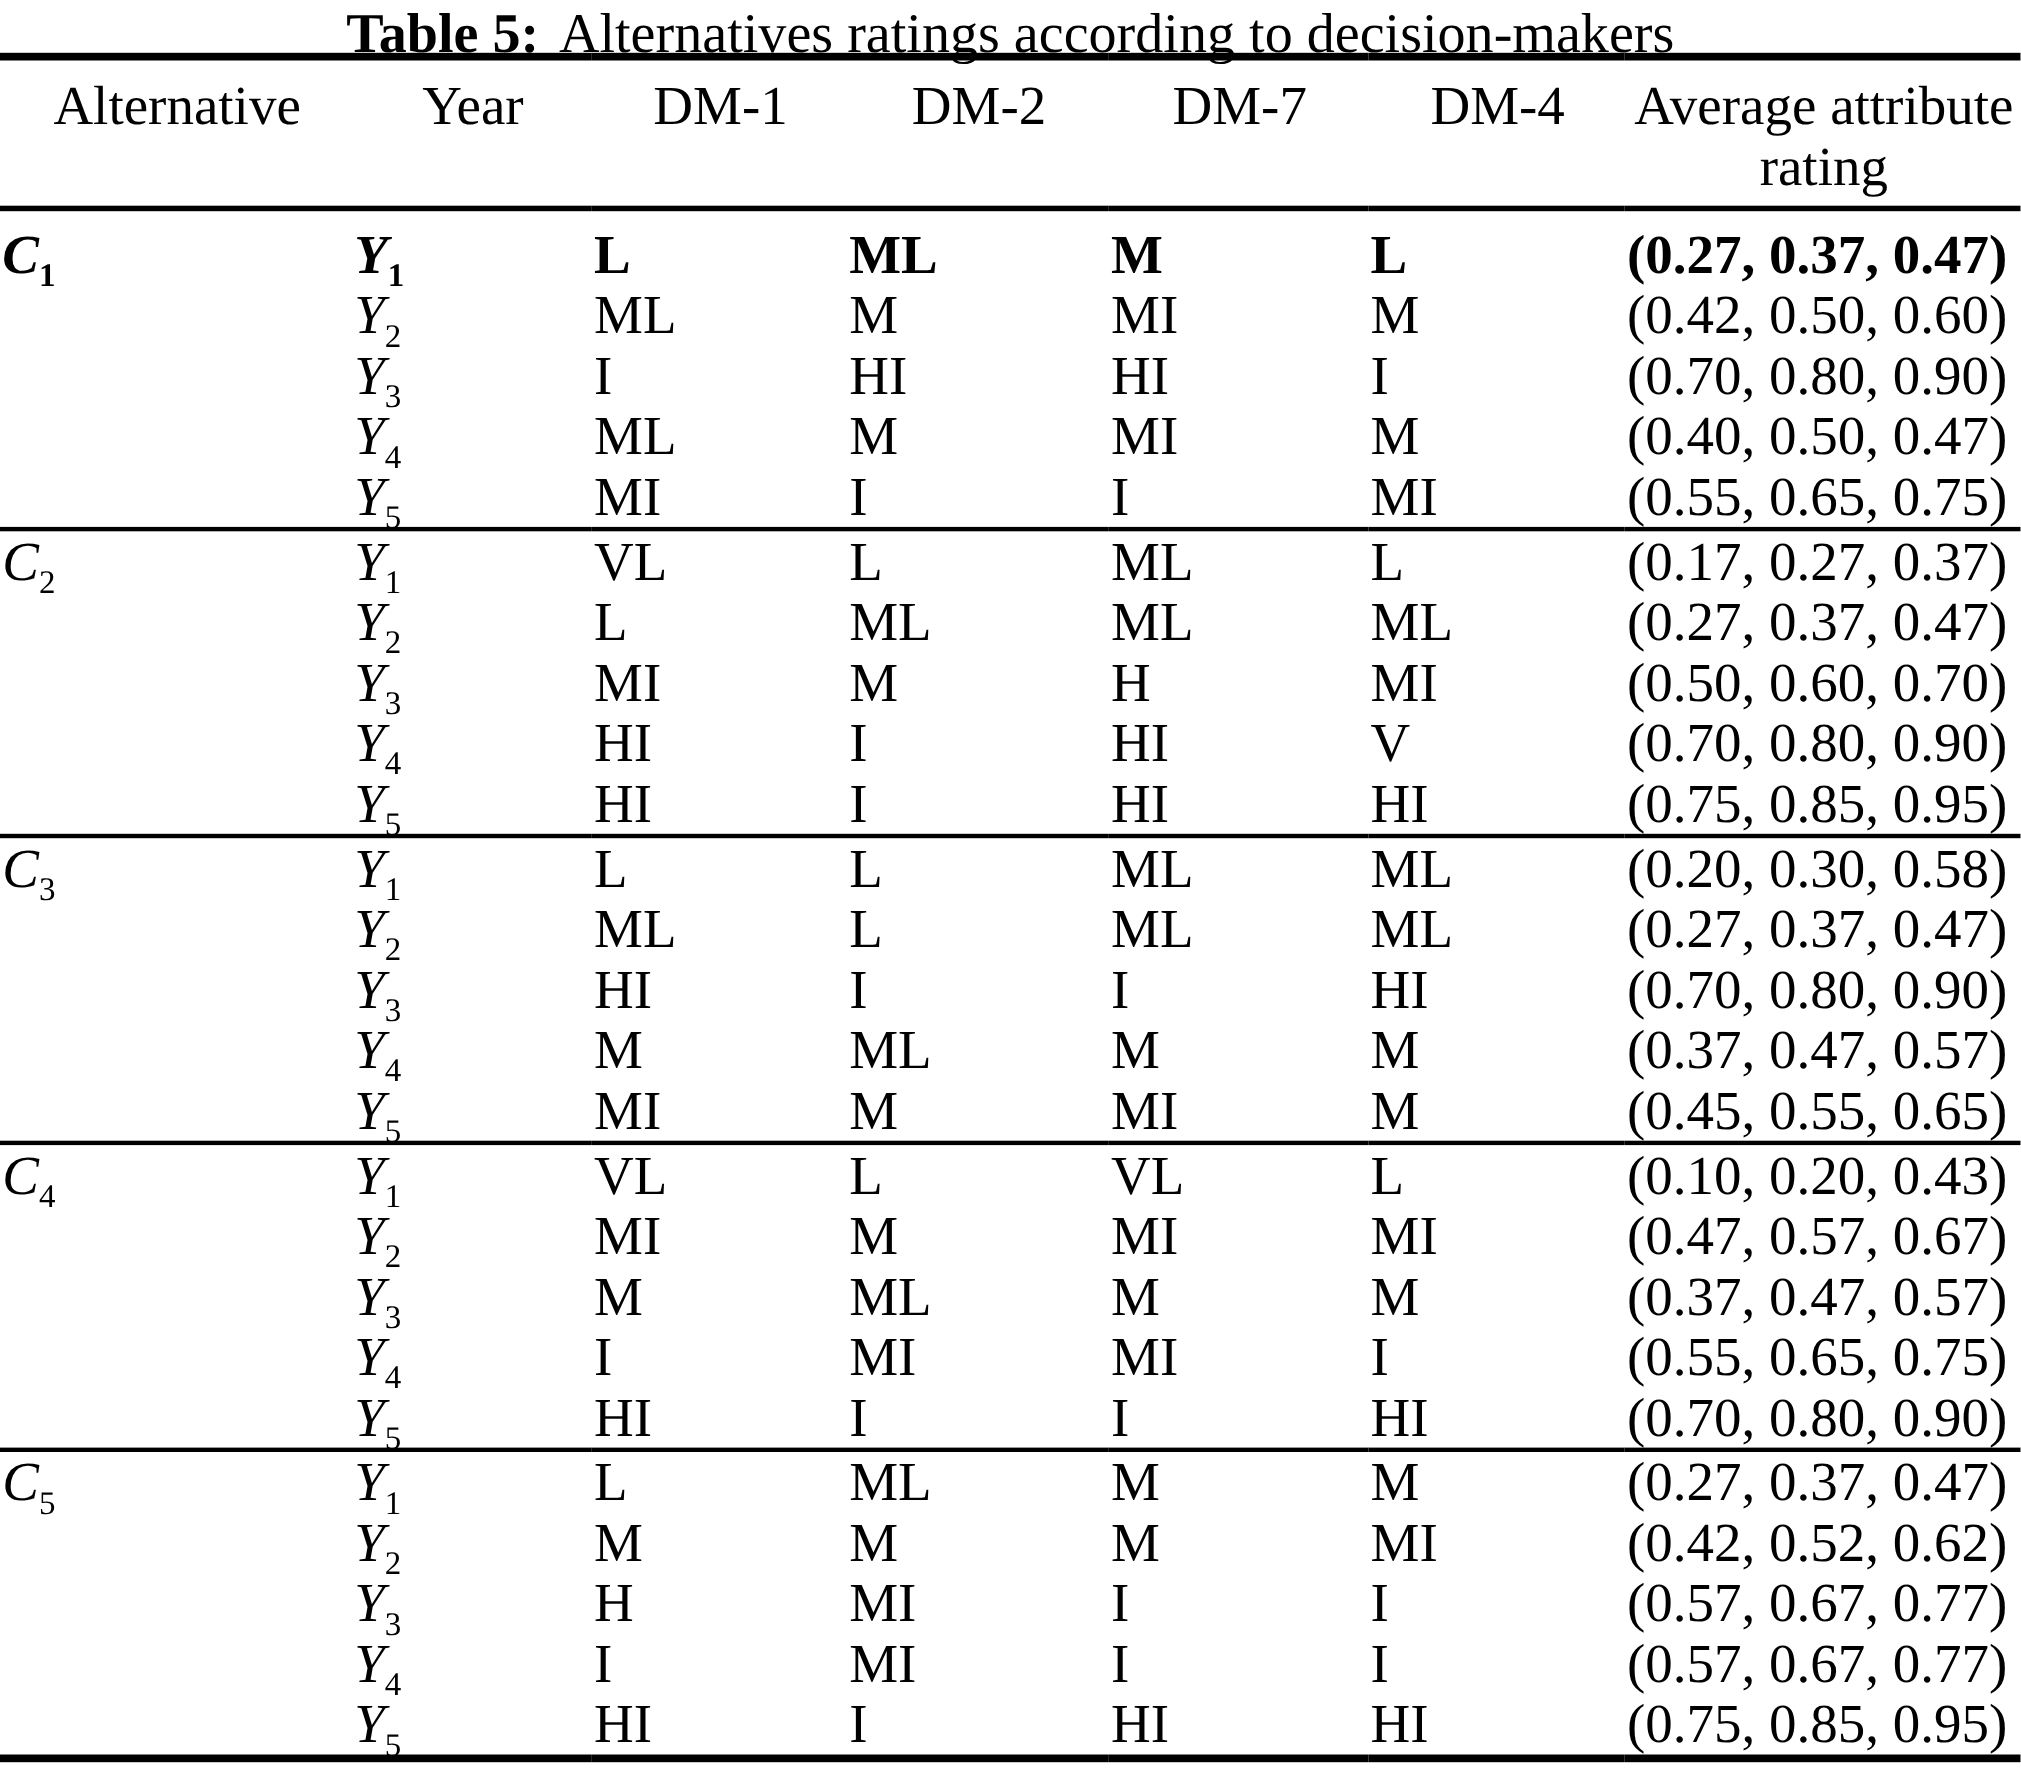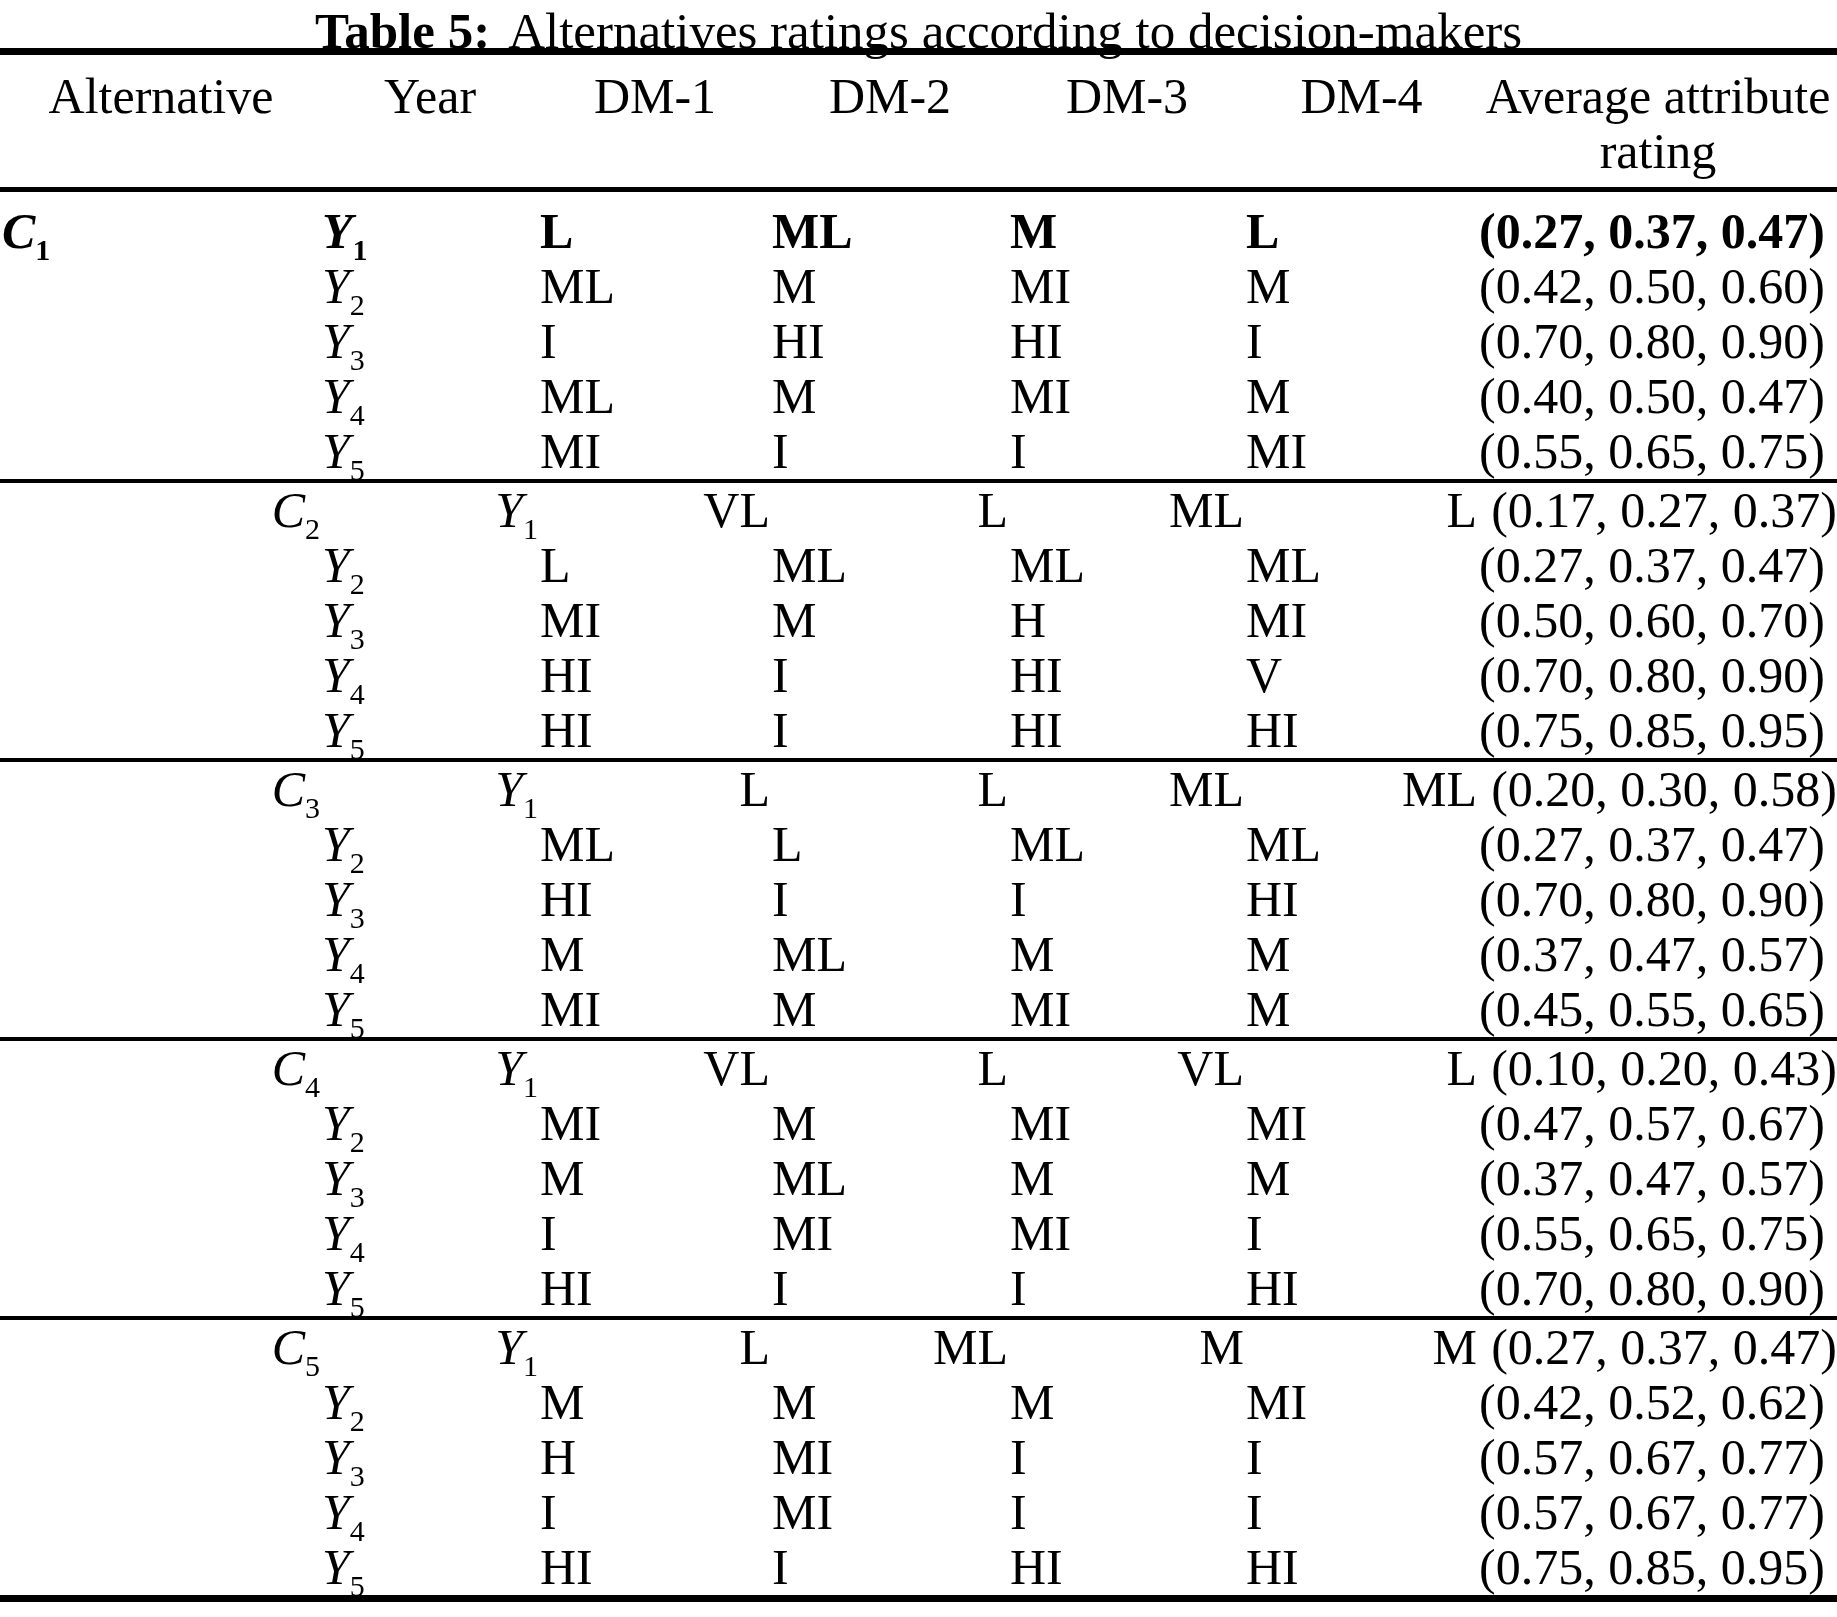--- a/index.html
+++ b/index.html
@@ -39,21 +39,21 @@
     padding: 14px 0 8px 2px;
   }
   thead tr { border-bottom: 5px solid #000; }
   td {
     font-size: 50px;
     line-height: 55px;
     padding: 0 0 0 2px;
     vertical-align: top;
     text-align: left;
   }
-  tbody tr.group-start td { border-top: 4px solid #000; text-align: right; }
+  tbody tr.group-start td { border-top: 4px solid #000; }
   tbody tr.first-data-row td { padding-top: 12px; font-weight: bold; }
   i { font-style: italic; }
   sub {
     font-size: 30px;
     line-height: 0;
     vertical-align: baseline;
     position: relative;
     top: 12px;
   }
 </style>
@@ -73,21 +73,21 @@
     <col style="width:236px">
     <col style="width:233px">
     <col style="width:360px">
   </colgroup>
   <thead>
     <tr>
       <th>Alternative</th>
       <th>Year</th>
       <th>DM-1</th>
       <th>DM-2</th>
-      <th>DM-3</th>
+      <th>DM-7</th>
       <th>DM-4</th>
       <th>Average attribute rating</th>
     </tr>
   </thead>
   <tbody>
       <tr class="first-data-row">
         <td rowspan="5"><span><i>C</i><sub>1</sub></span></td>
         <td><span><i>Y</i><sub>1</sub></span></td>
         <td>L</td>
         <td>ML</td>

